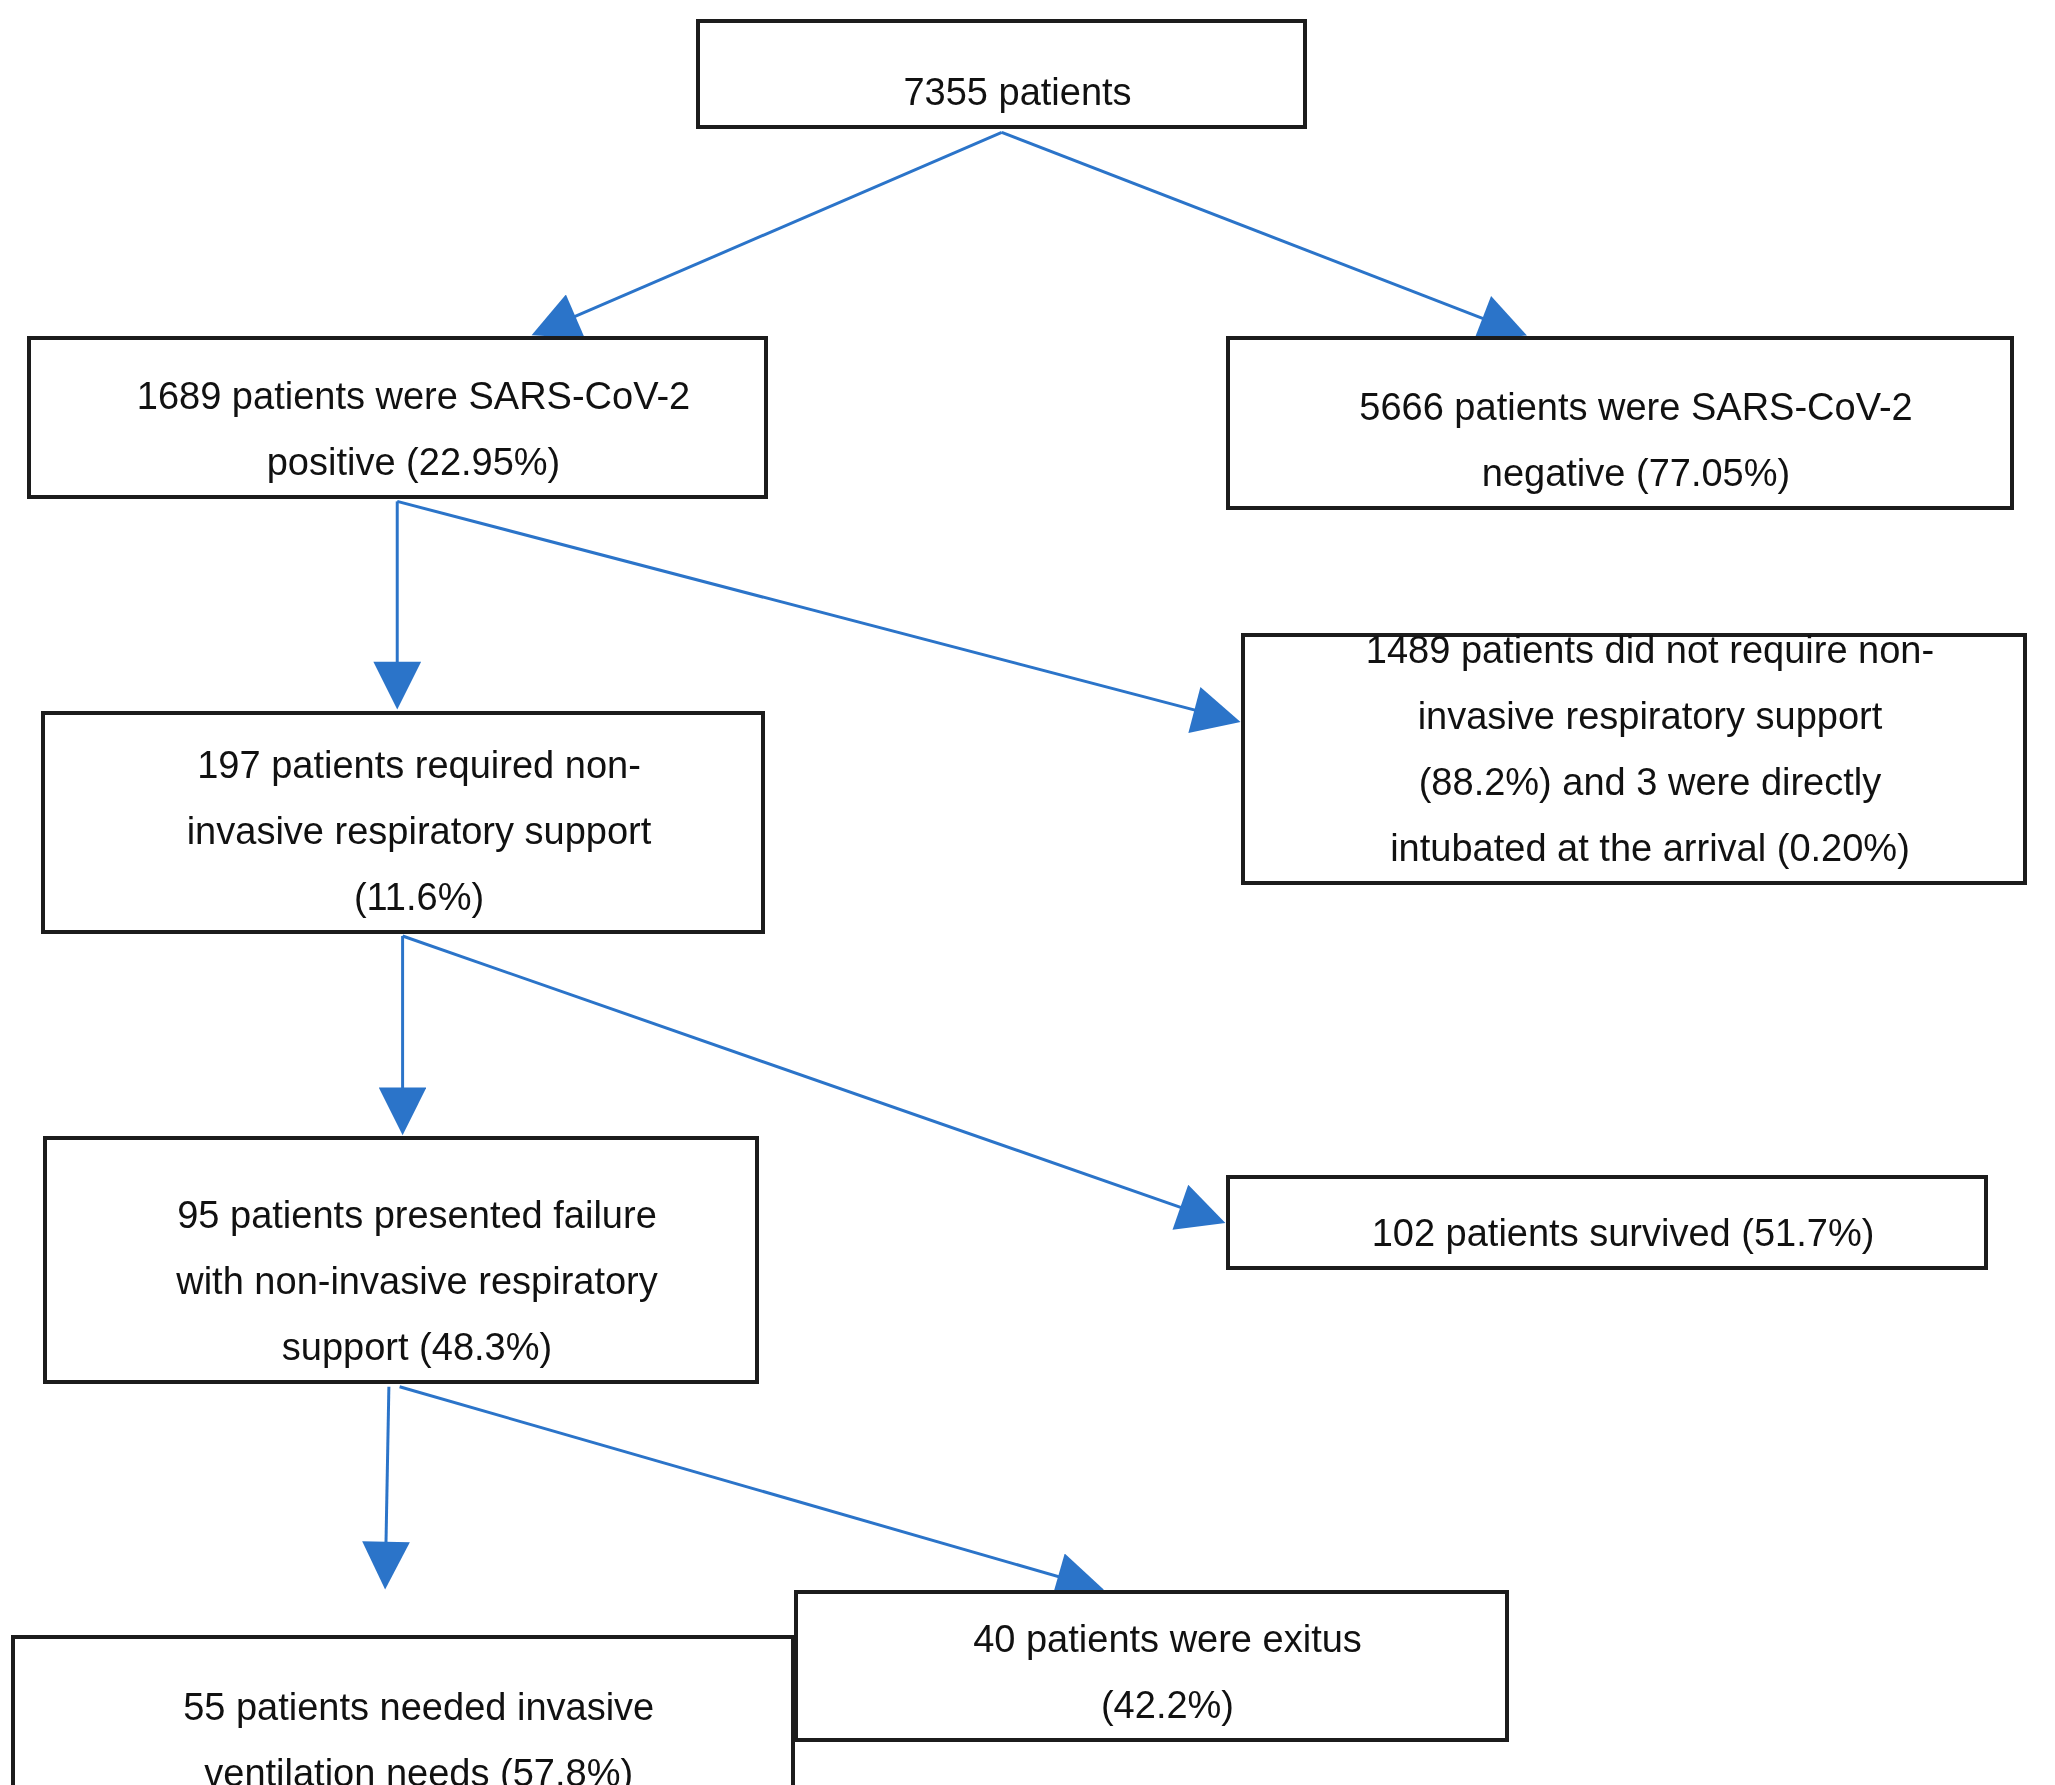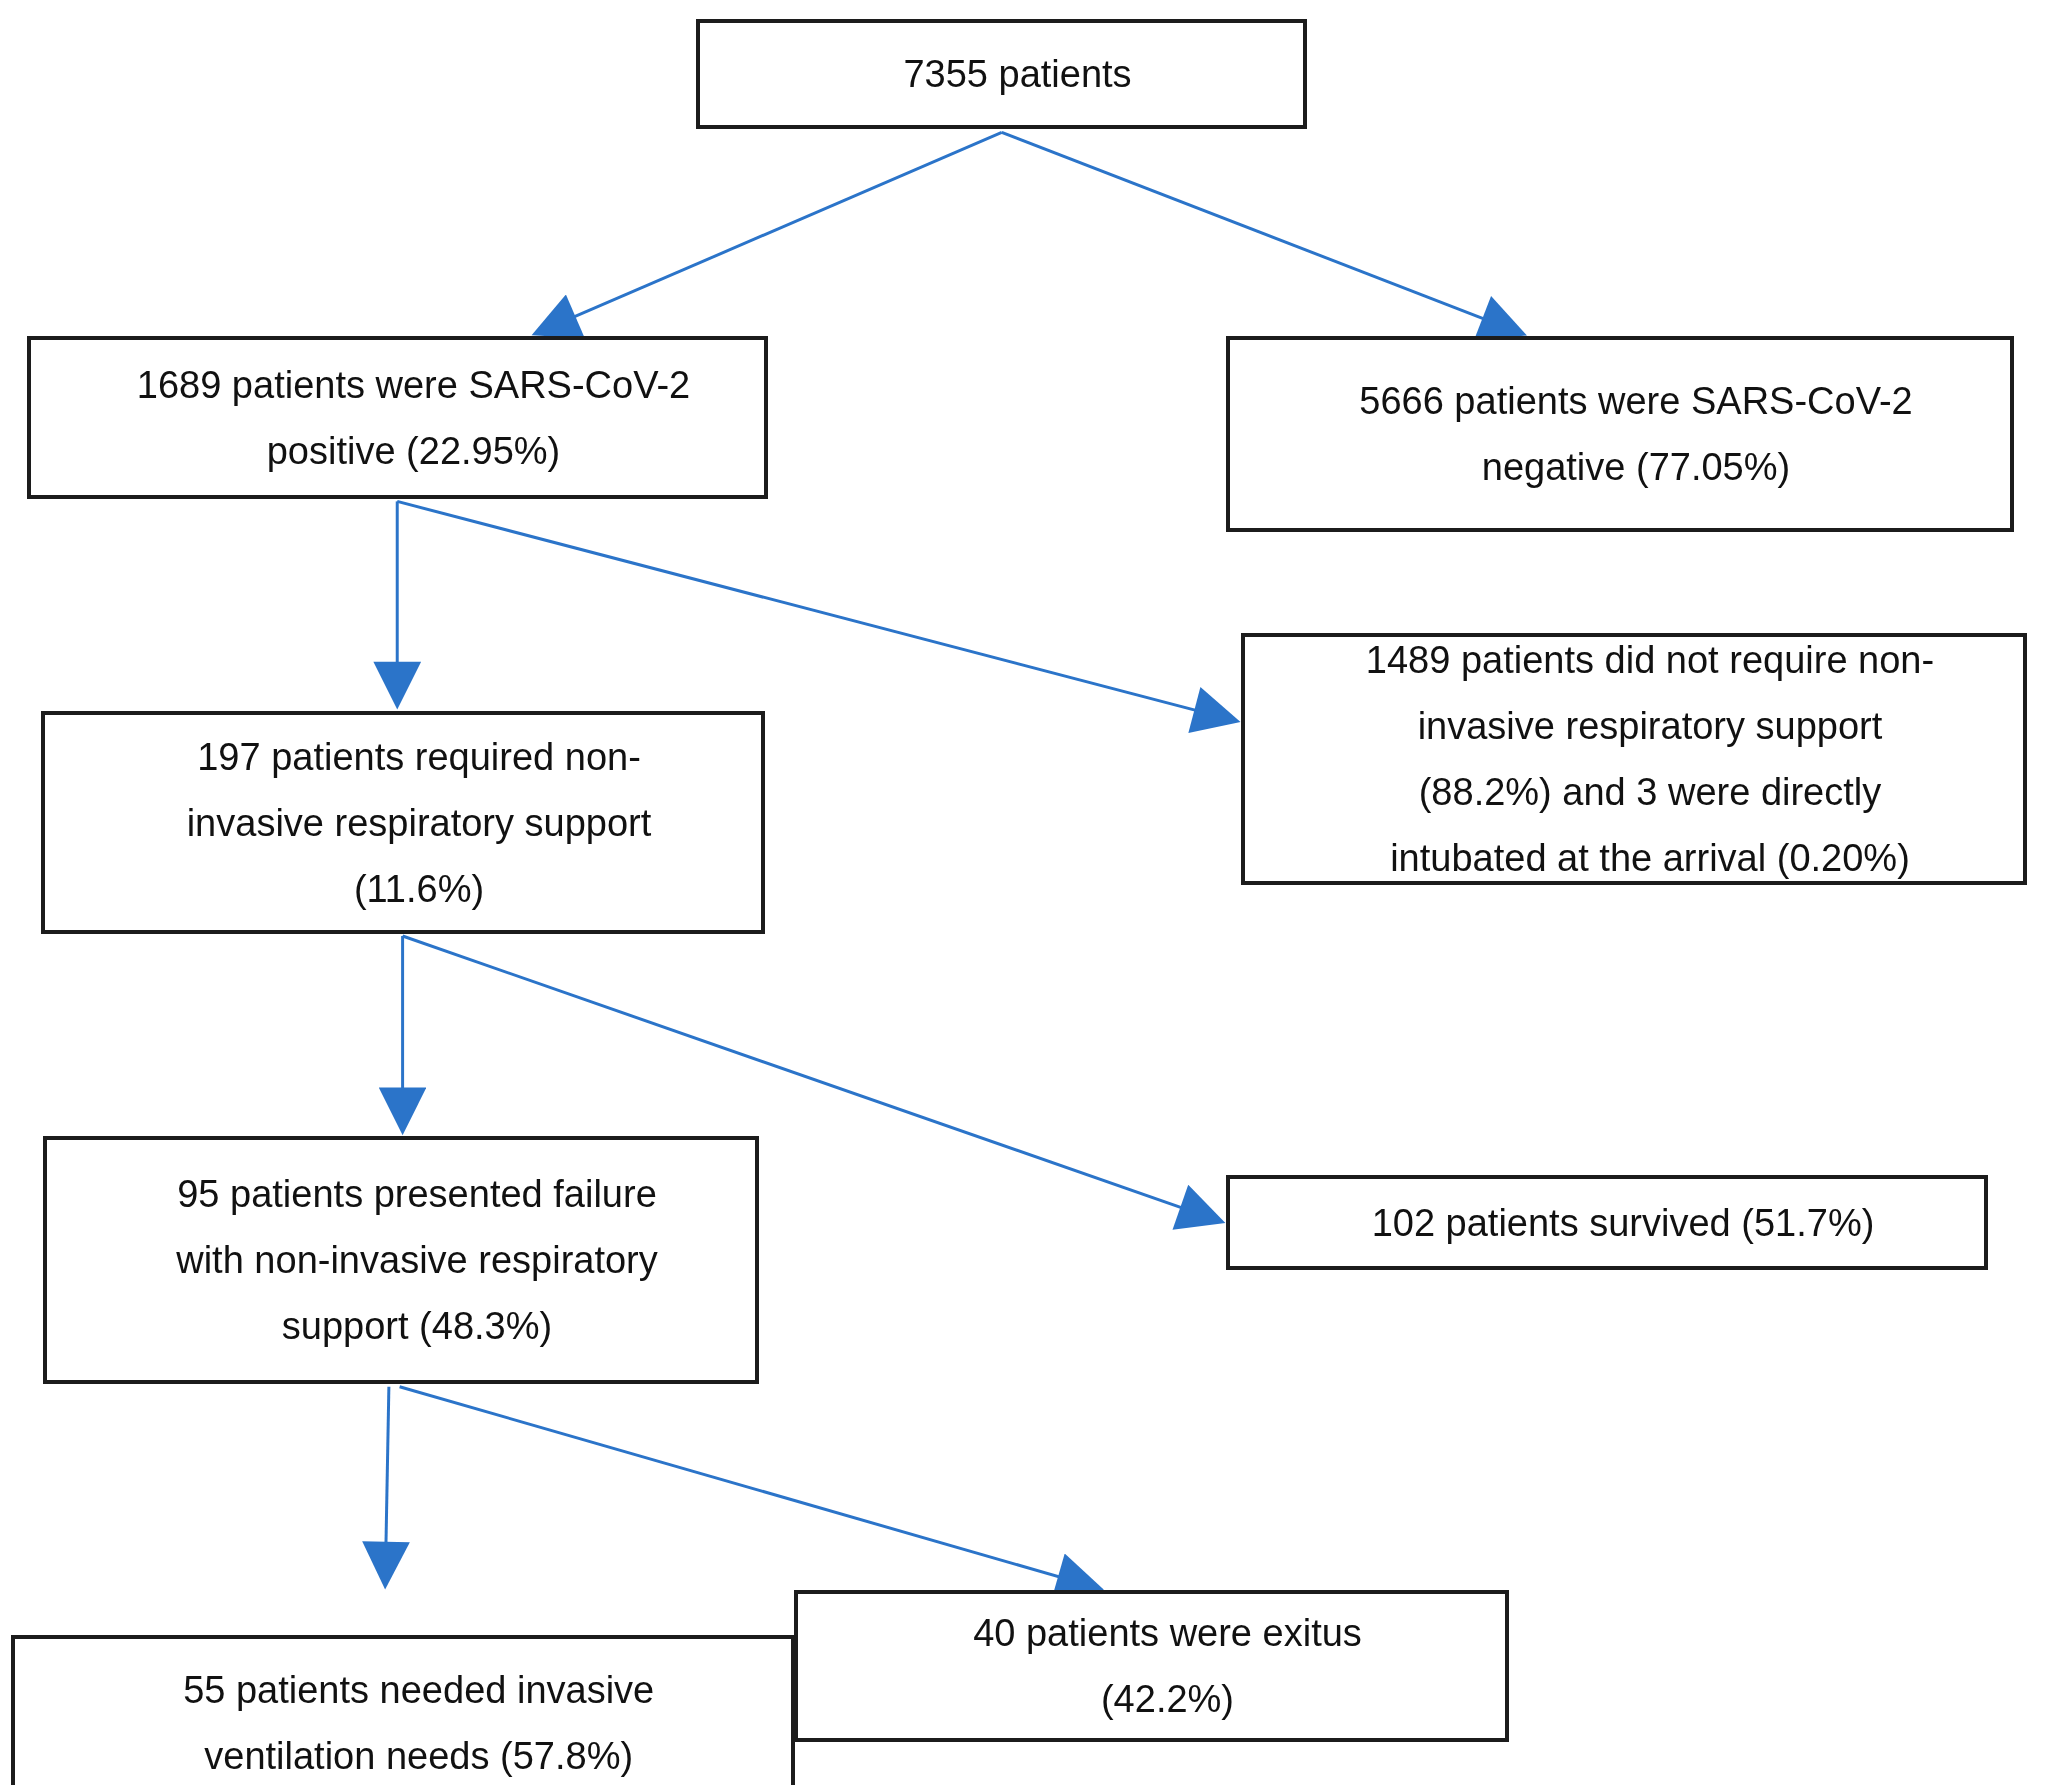--- a/index.html
+++ b/index.html
@@ -15,36 +15,36 @@
     background: #ffffff;
     font-family: "Liberation Sans", "DejaVu Sans", sans-serif;
     color: #111111;
   }
   .node {
     position: absolute;
     box-sizing: border-box;
     border: 4.2px solid #1c1c1c;
     background: #ffffff;
     display: flex;
-    align-items: center;
+    align-items: flex-end;
     justify-content: center;
     z-index: 2;
     padding-left: 32px;
   }
   .node-label {
     white-space: pre-line;
     text-align: center;
     font-size: 38px;
     line-height: 66px;
     color: #111111;
   }
   
   #box-total   { left: 696px; top:   19px; width: 611px; height: 110px; }
   #box-pos     { left:   27px; top:  336px; width: 741px; height: 163px; }
-  #box-neg     { left: 1226px; top:  336px; width: 788px; height: 196px; }
+  #box-neg     { left: 1226px; top:  336px; width: 788px; height: 174px; }
   #box-niv     { left:   41px; top: 711px; width: 724px; height: 223px; }
   #box-noniv   { left: 1241px; top: 633px; width: 786px; height: 252px; }
   #box-fail    { left:   43px; top: 1136px; width: 716px; height: 248px; }
   #box-surv    { left: 1226px; top: 1175px; width: 762px; height: 95px; }
   #box-invent  { left:   10.7px; top: 1591px; width: 784px; height: 175px; margin-top: 44px; }
   #box-exitus  { left: 794px; top: 1590px; width: 715px; height: 152px; }
 
   .arrows {
     position: absolute;
     left: 0; top: 0;

